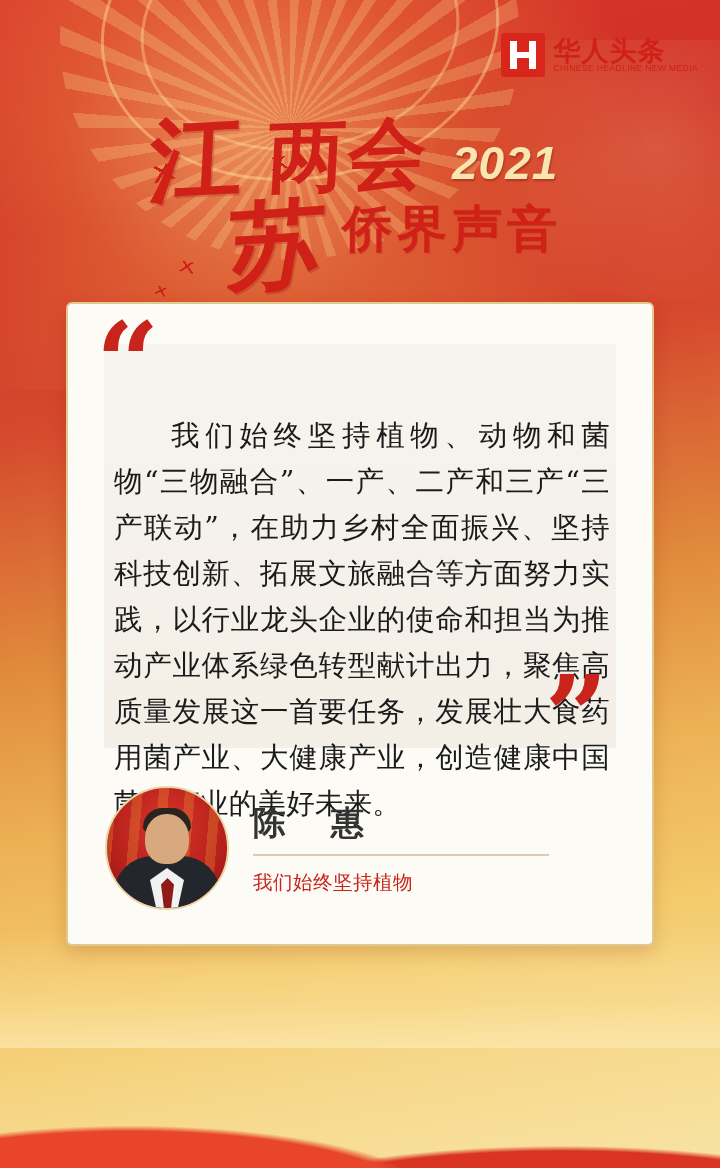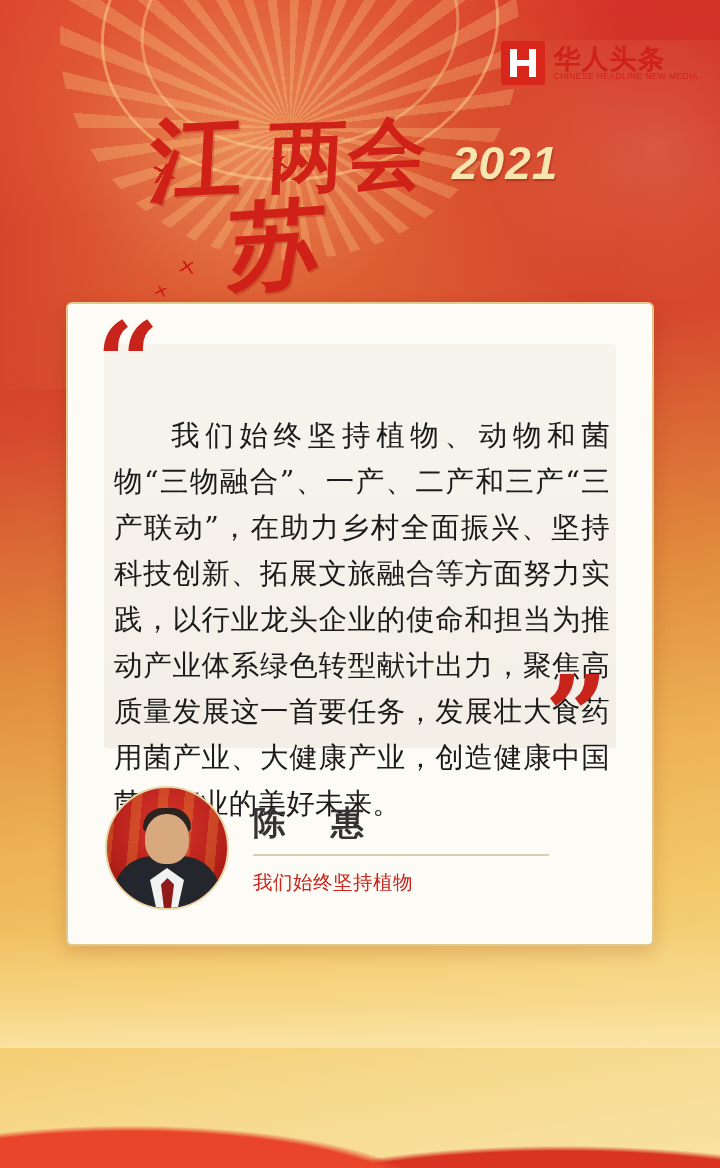--- a/index.html
+++ b/index.html
@@ -66,21 +66,21 @@
   .bg-bottom-gold {
     position: absolute;
     left: 0; bottom: 120px;
     width: 720px; height: 120px;
     background: linear-gradient(180deg, rgba(248,214,130,0) 0%, rgba(250,222,150,0.5) 60%, rgba(252,232,175,0.75) 100%);
   }
 
   
   .brand {
     position: absolute;
-    right: 22px; top: 41px;
+    right: 22px; top: 33px;
     display: flex;
     align-items: center;
     gap: 8px;
   }
   .brand-mark {
     width: 44px; height: 44px;
     background: #d8261c;
     border-radius: 3px;
     position: relative;
     flex: none;
@@ -342,20 +342,21 @@
       <div class="brand-cn">华人头条</div>
       <div class="brand-en">CHINESE HEADLINE NEW MEDIA</div>
     </div>
   </div>
 
   <div class="title-wrap">
     <div class="t-lianghui">两会</div>
     <div class="t-jiang">江</div>
     <div class="t-su">苏</div>
     <div class="t-year">2021</div>
+    <div class="t-sub">侨界声音</div>
     <div class="birds">
       <div class="bird b1"></div>
       <div class="bird b2"></div>
       <div class="bird b3"></div>
       <div class="bird b4"></div>
     </div>
   </div>
 
   <div class="card">
     <div class="card-inner"></div>

